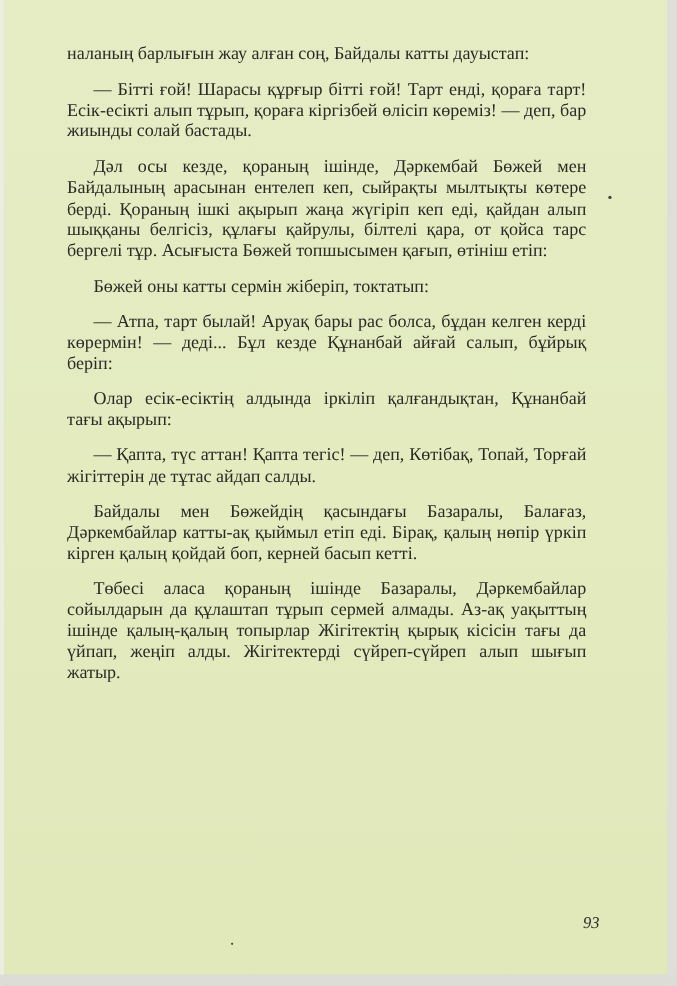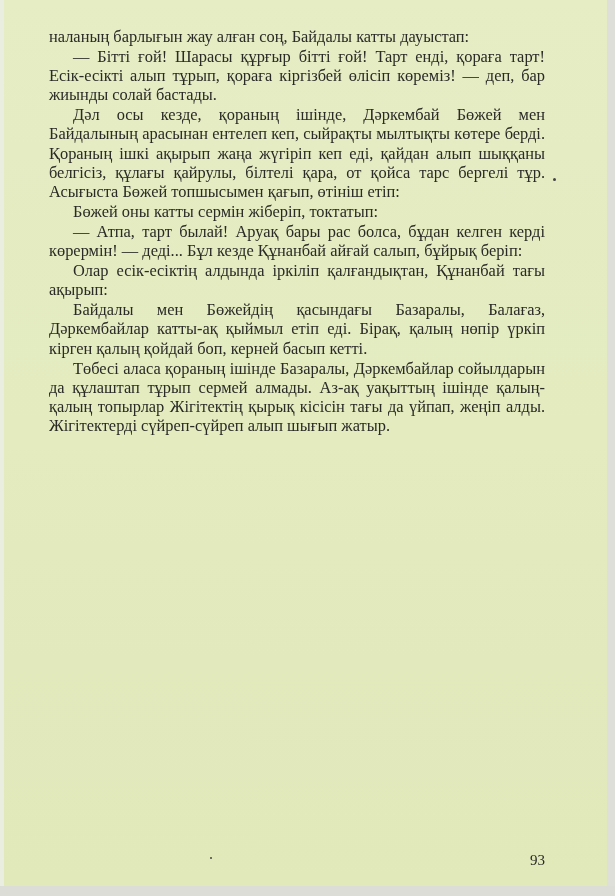--- a/index.html
+++ b/index.html
@@ -21,42 +21,43 @@
   .bottomedge {
     position: absolute; left: 0; bottom: 0; width: 615px; height: 10px; background: #dcddd6;
   }
   .text {
     position: absolute; left: 48px; top: 26px; width: 498px;
     font-family: "Liberation Serif", serif;
     font-size: 16.4px; line-height: 19.1px;
     color: #2a2a26;
     text-align: justify;
   }
-  .p { margin: 1px; text-indent: 0; }
+  .p { margin: 13px; text-indent: 0; }
   .p.ind { text-indent: 24px; }
   .pagenum {
-    position: absolute; left: 530px; top: 852px;
-    font-family: "Liberation Serif", serif; font-size: 15px; color: #2a2a26;
+    position: absolute; left: 530px; top: 832px;
+    font-family: "Liberation Serif", serif; font-size: 15px; color: #2a2a26; font-style: italic;
   }
   .dot { position: absolute; width: 3px; height: 3px; border-radius: 50%; background: #444; }
 </style>
 </head>
 <body>
 
 <div class="leftedge"></div>
 <div class="page"></div>
 <div class="rightedge"></div>
 <div class="bottomedge"></div>
 
 <div class="text">
   <p class="p">наланың барлығын жау алған соң, Байдалы катты дауыстап:</p>
   <p class="p ind">— Бітті ғой! Шарасы құрғыр бітті ғой! Тарт енді, қораға тарт! Есік-есікті алып тұрып, қораға кіргізбей өлісіп көреміз! — деп, бар жиынды солай бастады.</p>
   <p class="p ind">Дәл осы кезде, қораның ішінде, Дәркембай Бөжей мен Байдалының арасынан ентелеп кеп, сыйрақты мылтықты көтере берді. Қораның ішкі ақырып жаңа жүгіріп кеп еді, қайдан алып шыққаны белгісіз, құлағы қайрулы, білтелі қара, от қойса тарс бергелі тұр. Асығыста Бөжей топшысымен қағып, өтініш етіп:</p>
   <p class="p ind">Бөжей оны катты сермін жіберіп, токтатып:</p>
   <p class="p ind">— Атпа, тарт былай! Аруақ бары рас болса, бұдан келген керді көрермін! — деді... Бұл кезде Құнанбай айғай салып, бұйрық беріп:</p>
   <p class="p ind">Олар есік-есіктің алдында іркіліп қалғандықтан, Құнанбай тағы ақырып:</p>
+  <p class="p ind">— Қапта, түс аттан! Қапта тегіс! — деп, Көтібақ, Топай, Торғай жігіттерін де тұтас айдап салды.</p>
   <p class="p ind">Байдалы мен Бөжейдің қасындағы Базаралы, Балағаз, Дәркембайлар катты-ақ қыймыл етіп еді. Бірақ, қалың нөпір үркіп кірген қалың қойдай боп, керней басып кетті.</p>
   <p class="p ind">Төбесі аласа қораның ішінде Базаралы, Дәркембайлар сойылдарын да құлаштап тұрып сермей алмады. Аз-ақ уақыттың ішінде қалың-қалың топырлар Жігітектің қырық кісісін тағы да үйпап, жеңіп алды. Жігітектерді сүйреп-сүйреп алып шығып жатыр.</p>
 </div>
 
 <div class="pagenum">93</div>
 <div class="dot" style="left:553px; top:178px;"></div>
 <div class="dot" style="left:210px; top:857px; width:2px; height:2px;"></div>
 
 </body></html>

